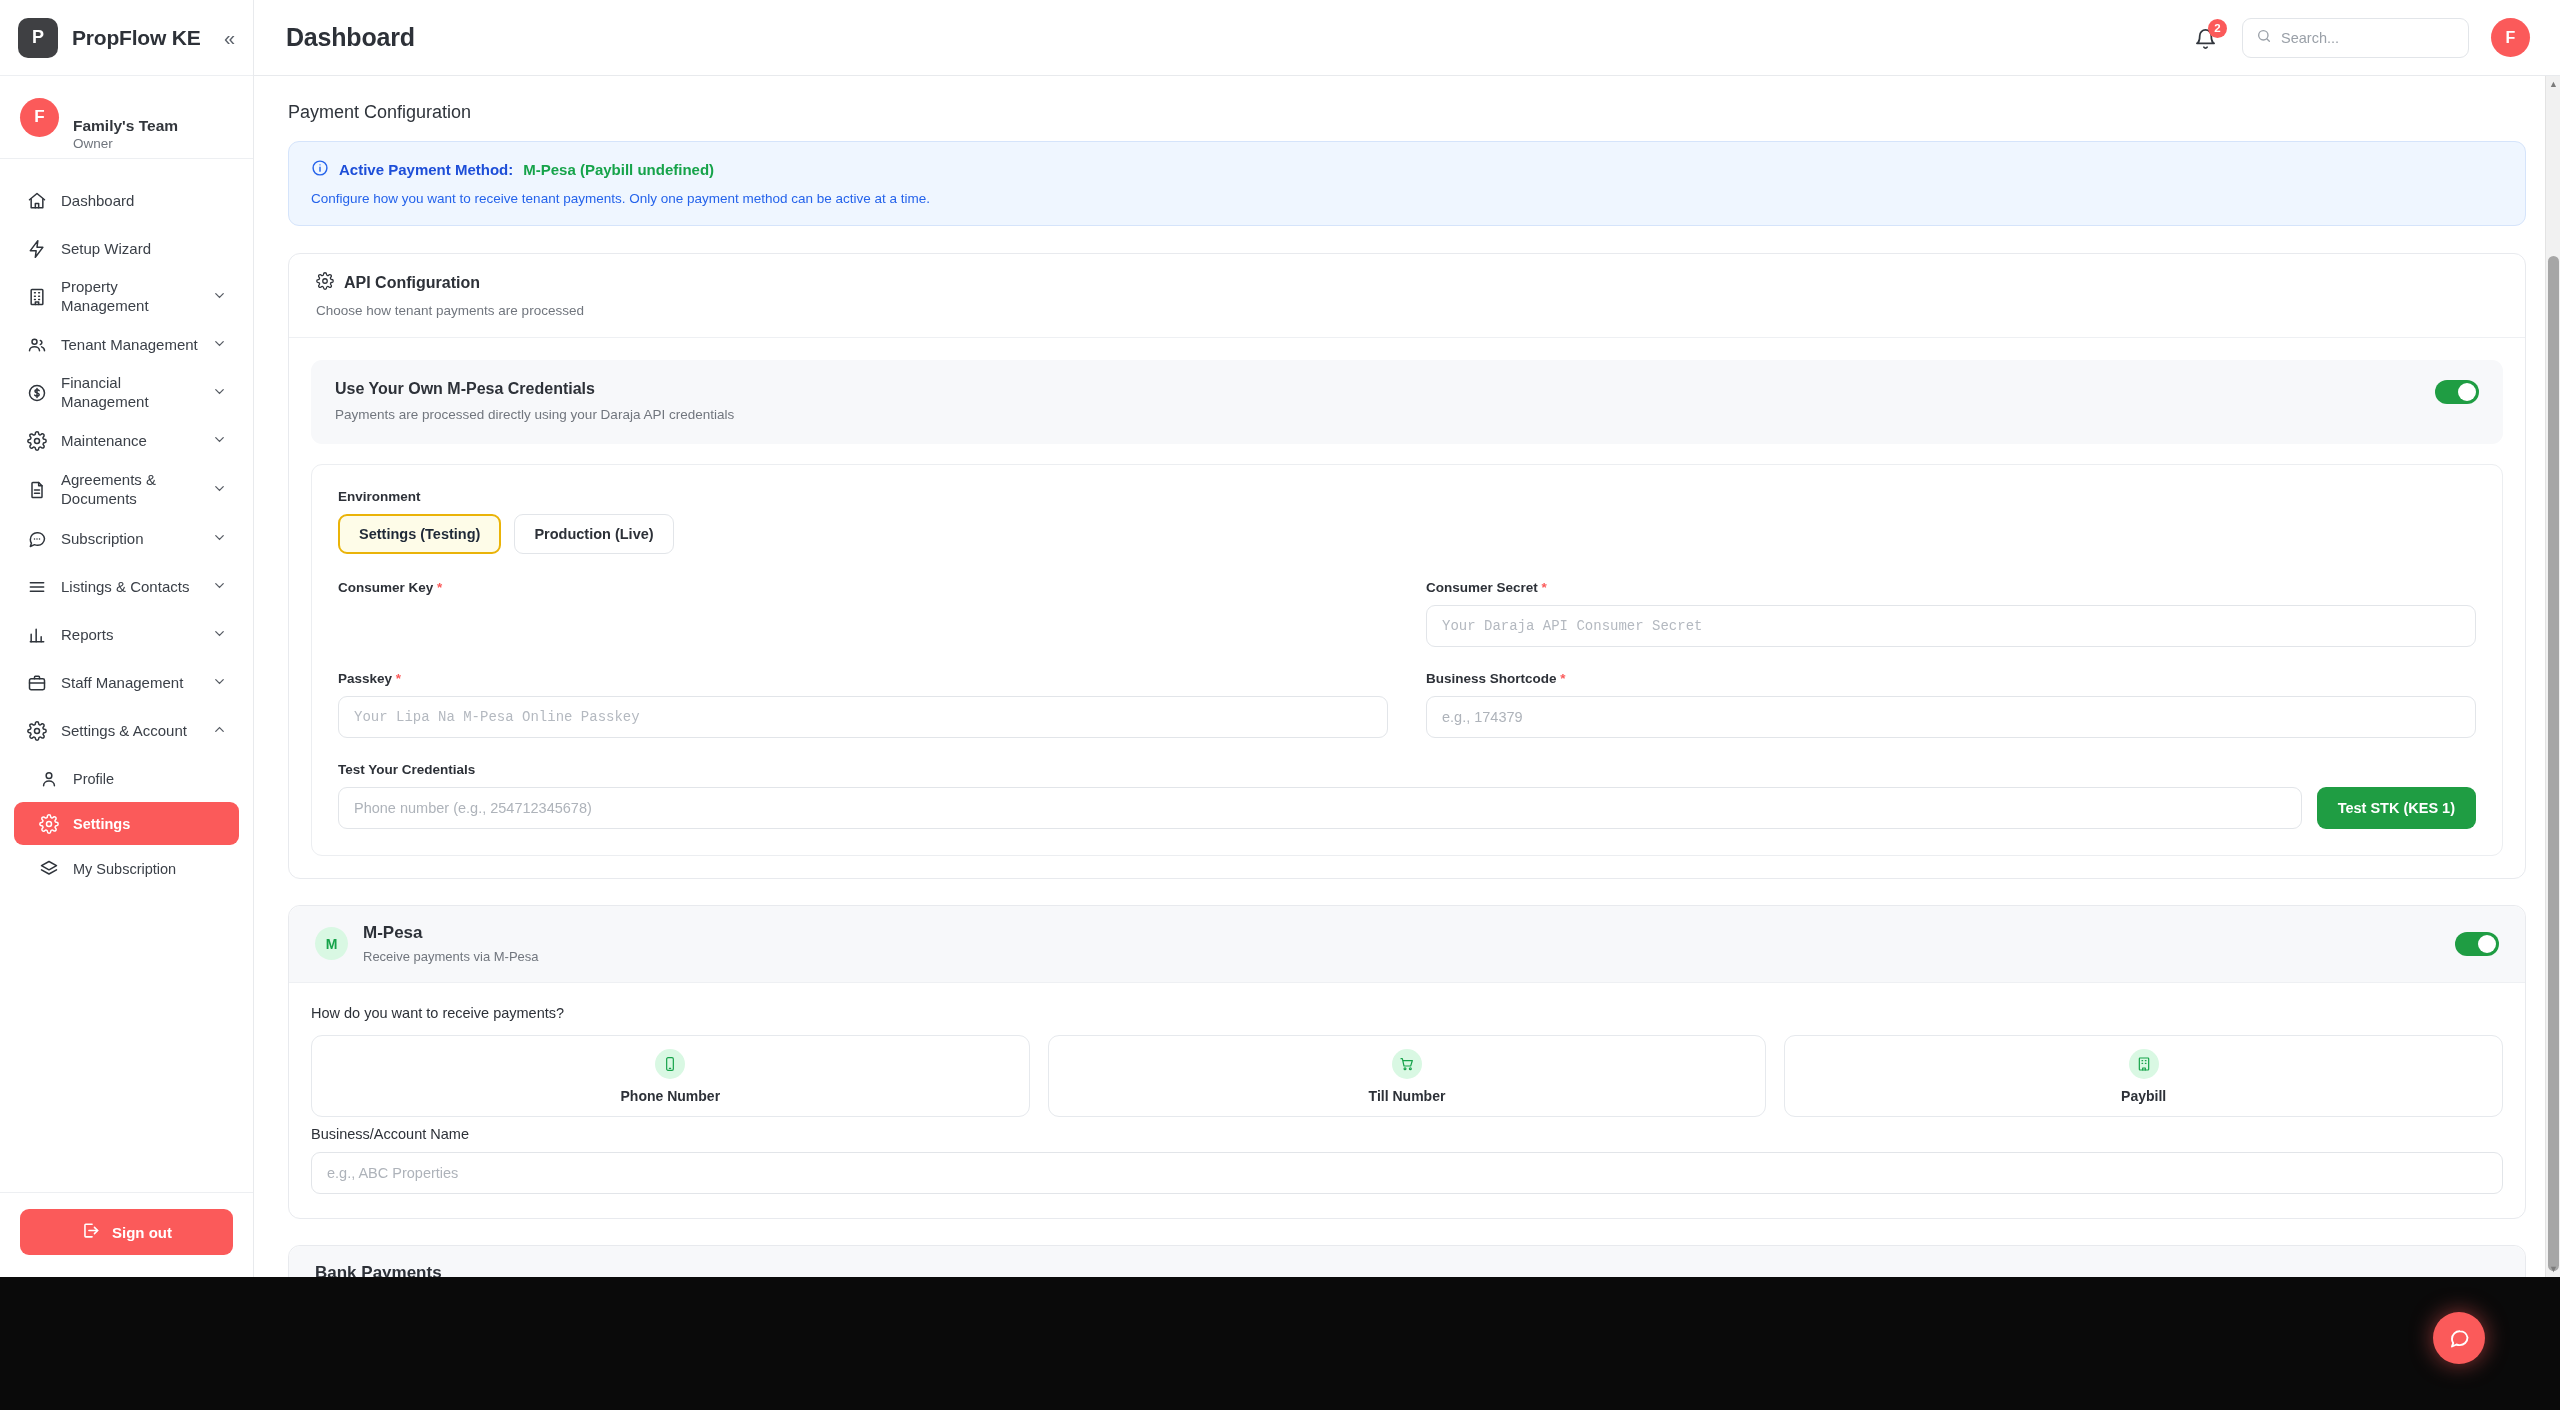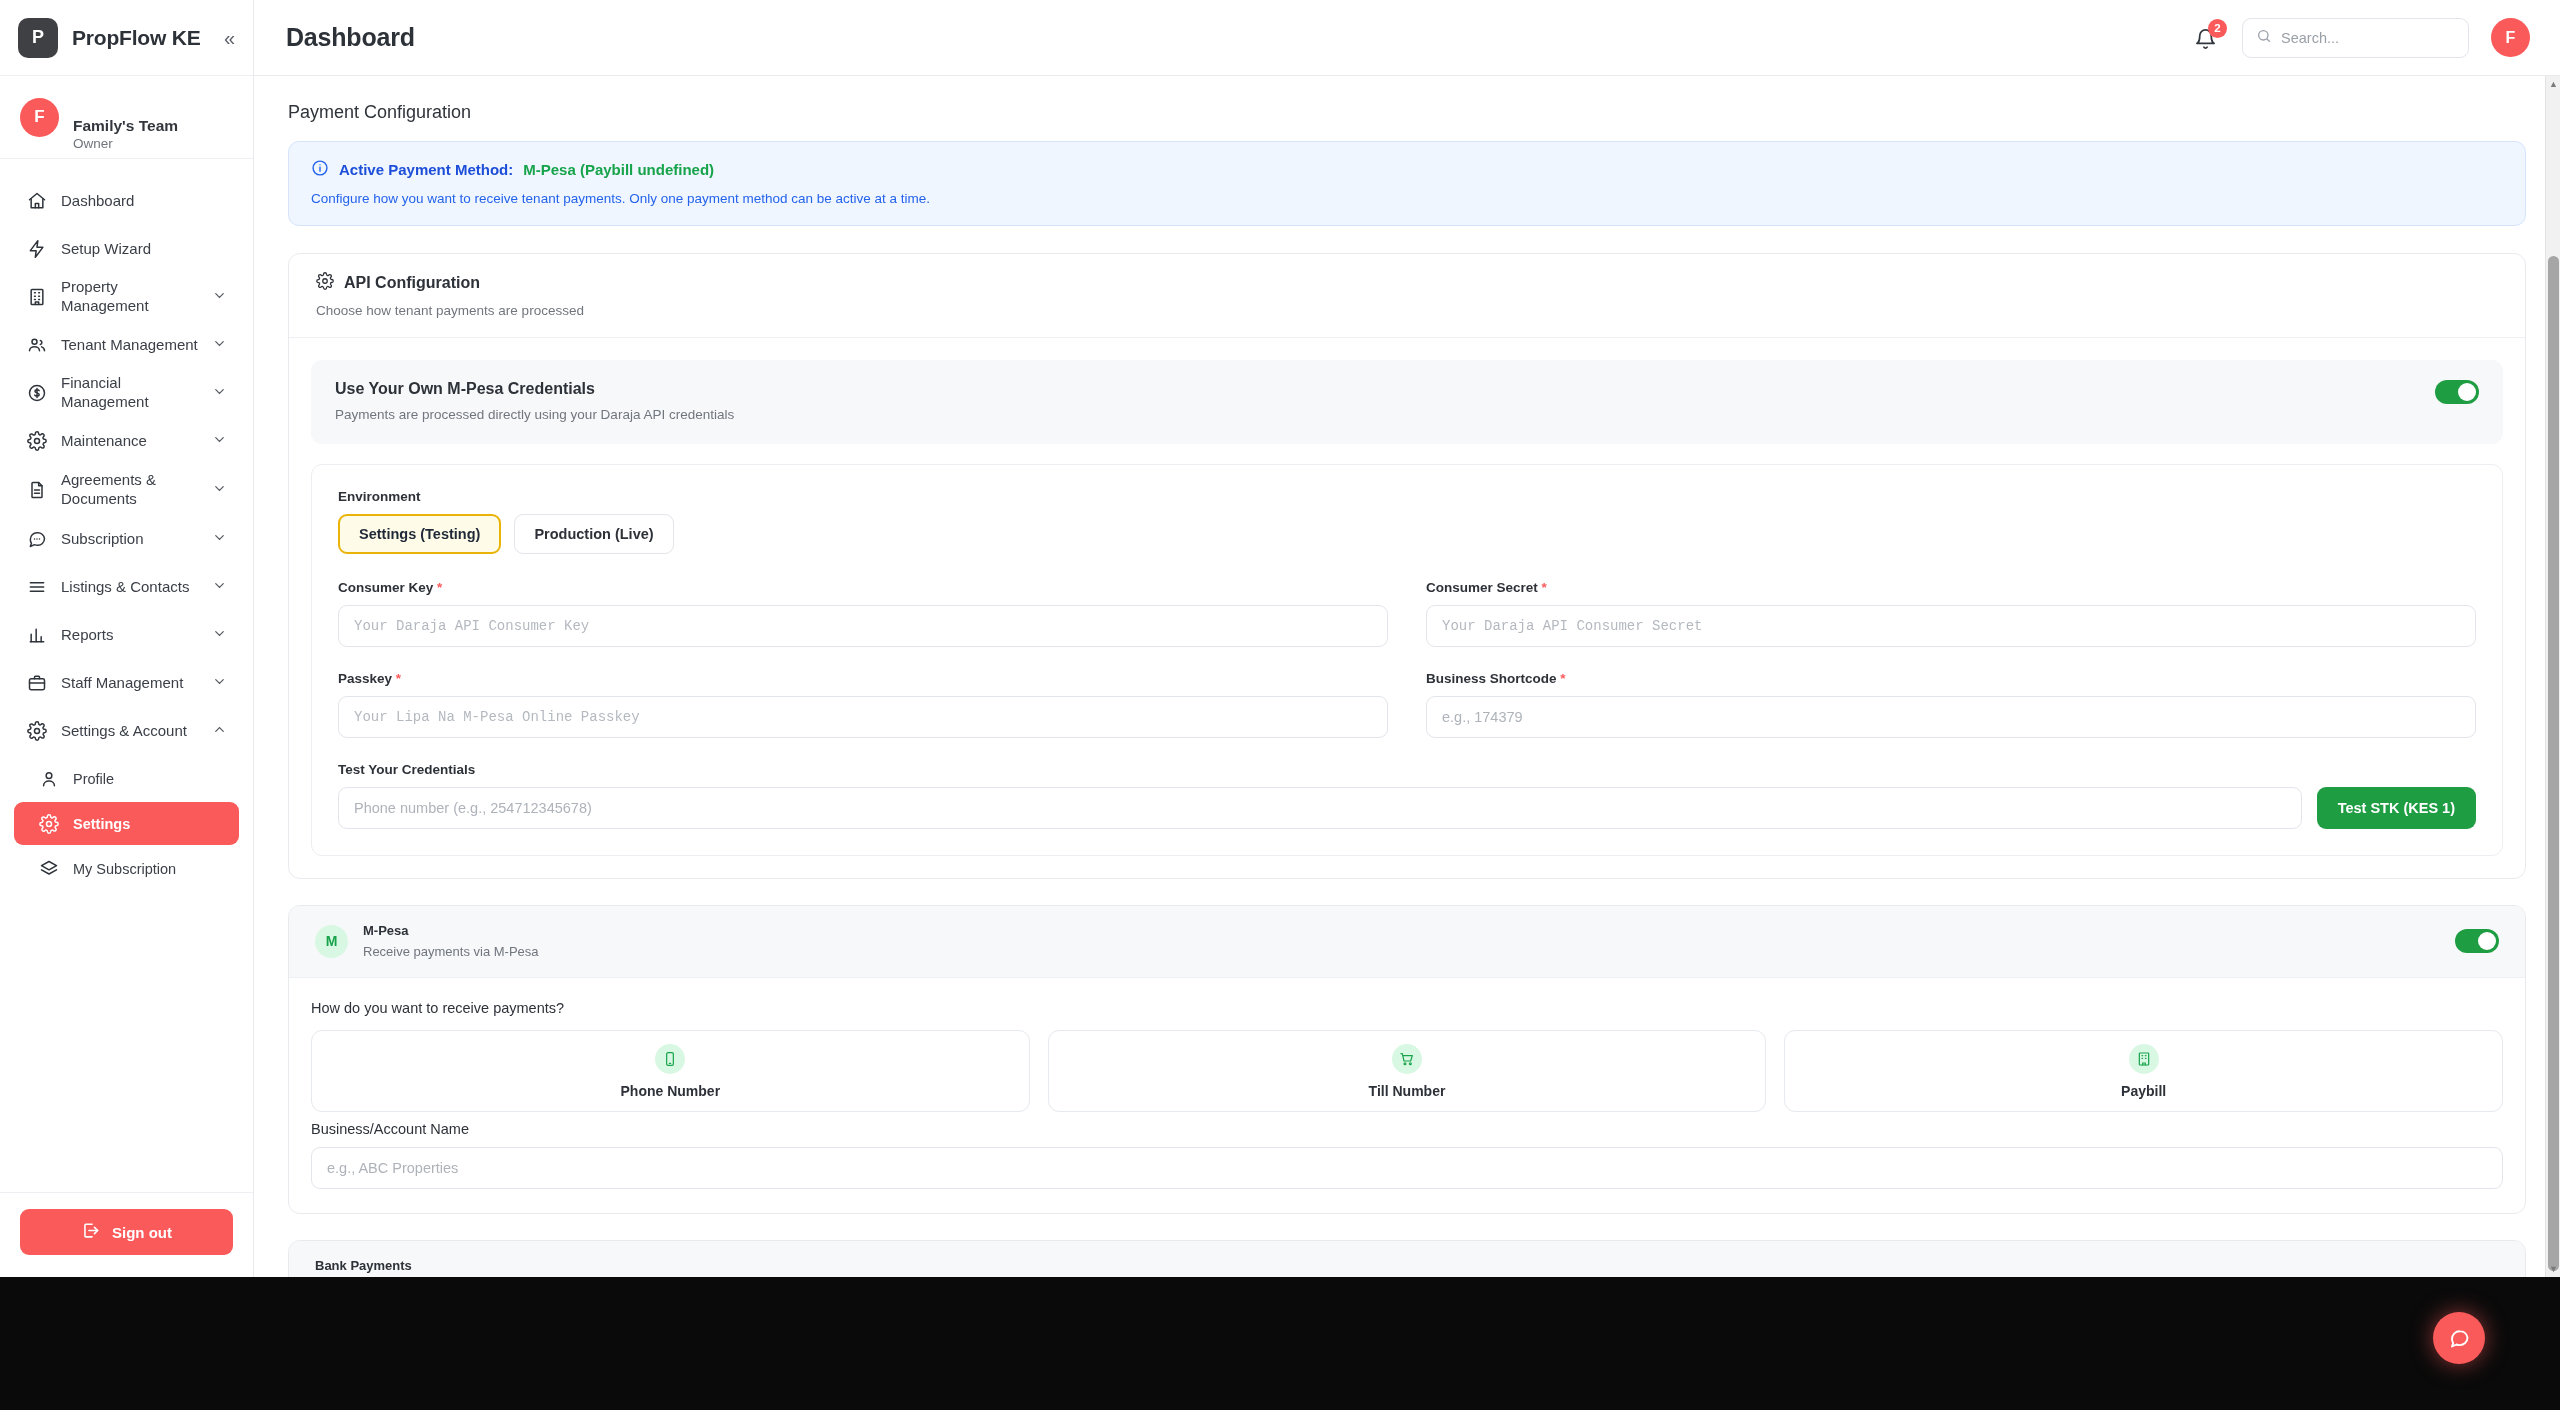--- a/index.html
+++ b/index.html
@@ -180,21 +180,21 @@
     padding: 17px 26px 18px 26px; background: #f7f8fa;
     border-bottom: 1px solid #eef0f3; border-radius: 12px 12px 0 0;
   }
   .method-head.plain { border-bottom: none; border-radius: 12px; }
   .method-badge {
     width: 33px; height: 33px; border-radius: 50%;
     display: flex; align-items: center; justify-content: center;
     font-size: 14px; font-weight: bold; flex: 0 0 33px;
   }
   .method-badge.green { background: #d9f8e3; color: #16a34a; }
-  .method-name { font-size: 13px; font-weight: bold; color: #2d3138; }
+  .method-name { font-size: 17px; font-weight: bold; color: #2d3138; }
   .method-sub { font-size: 13px; color: #71767e; margin-top: 6px; }
   .method-body { padding: 22px 22px 24px 22px; }
   .q-label { font-size: 14.5px; color: #2d3138; margin-bottom: 14px; }
   .choice-grid { display: grid; grid-template-columns: 1fr 1fr 1fr; gap: 18px; margin-bottom: 9px; }
   .choice {
     border: 1px solid #e6e9ed; border-radius: 11px; height: 82px;
     display: flex; flex-direction: column; align-items: center; justify-content: center;
     gap: 9px; cursor: pointer; background: #fff;
   }
   .choice-ico {
@@ -494,21 +494,20 @@
             <button class="env-btn selected">Settings (Testing)</button>
             <button class="env-btn">Production (Live)</button>
           </div>
 
           <div class="grid2">
             <div class="field">
               <label class="field-label">
                 <span>Consumer Key</span>
                 <span class="req">*</span>
               </label>
-              <input class="inp mono" value="" placeholder="Your Daraja API Consumer Key" style="">
             </div>
             <div class="field">
               <label class="field-label">
                 <span>Consumer Secret</span>
                 <span class="req">*</span>
               </label>
               <input class="inp mono" value="" placeholder="Your Daraja API Consumer Secret" style="">
             </div>
             <div class="field">
               <label class="field-label">

